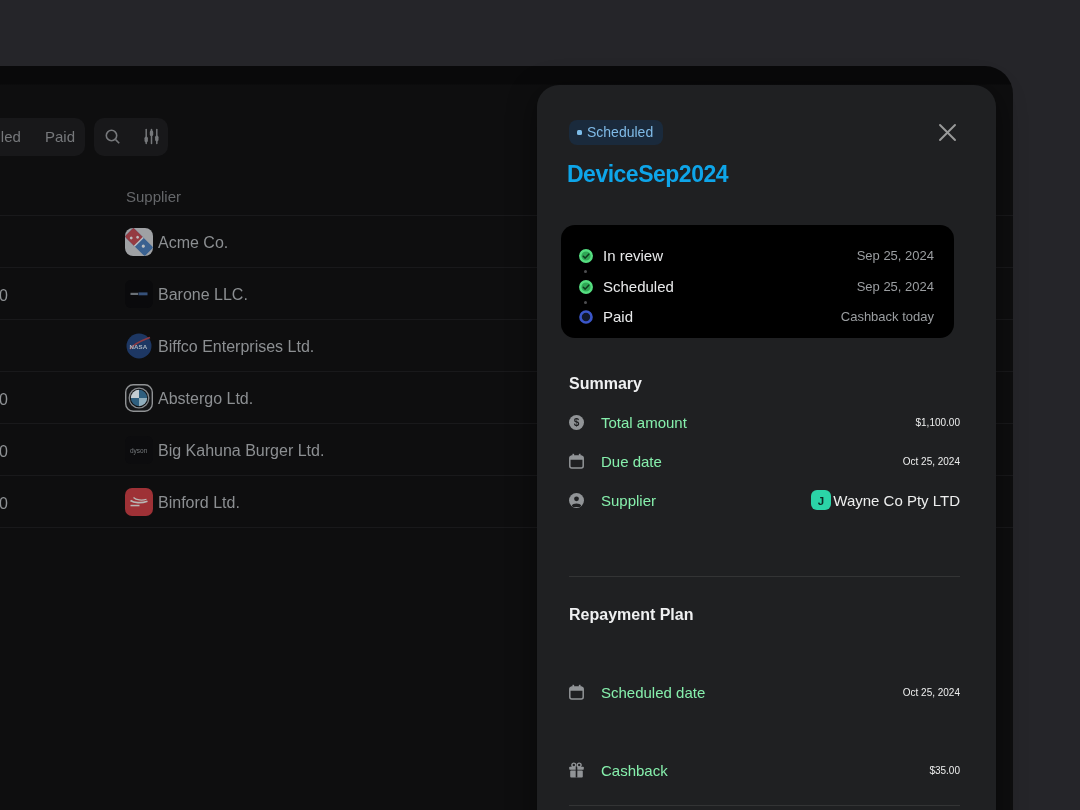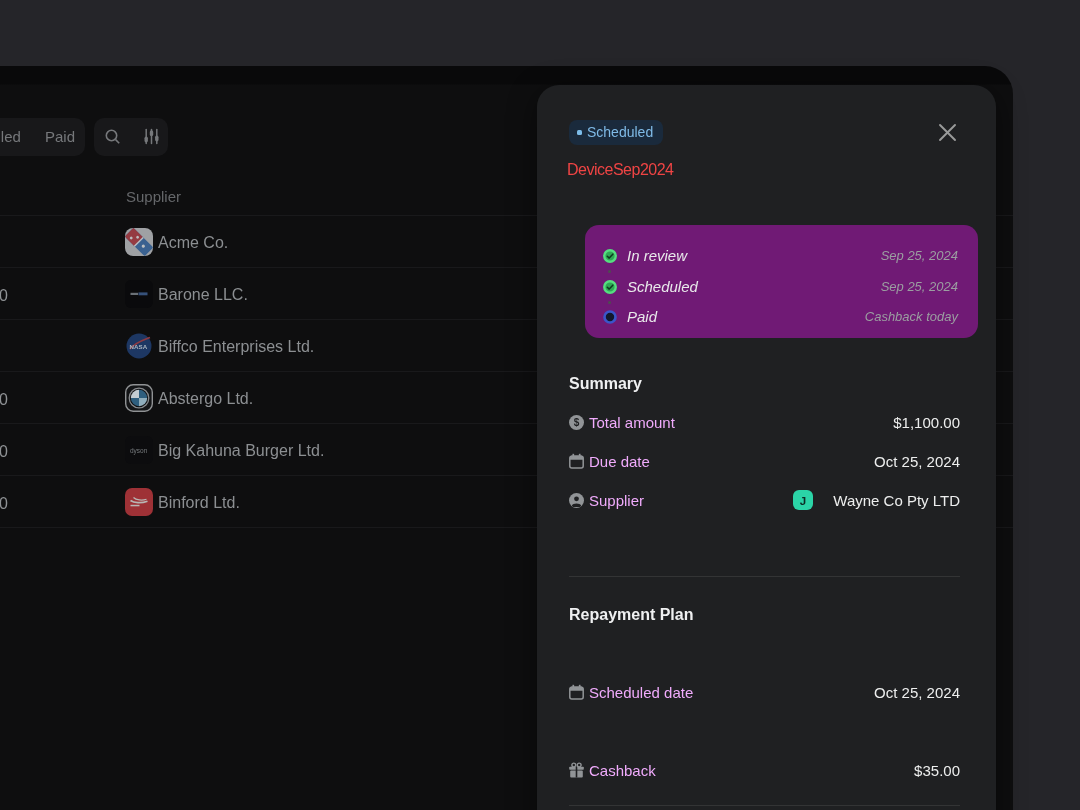--- a/index.html
+++ b/index.html
@@ -16,39 +16,39 @@
   .rowtxt { position:absolute; left:198px; top:19px; font-size:16px; color:#8c8f92; }
   .leftdigit { position:absolute; left:39px; top:20px; font-size:16px; color:#8f9295; }
 
   .drawer { position:absolute; left:537px; top:85px; width:459px; height:760px;
     background:#1f2022; border-radius:22px; z-index:5; box-shadow:0 6px 30px rgba(0,0,0,0.45); }
   .badge { position:absolute; left:32px; top:35px; height:25px; background:#1a2a3c;
     border-radius:8px; color:#7fbae6; font-size:14px; line-height:25px; padding:0 10px 0 8px; }
   .badge .dot { display:inline-block; width:5px; height:5px; background:#7cbce9;
     border-radius:1.5px; vertical-align:middle; margin-right:5px; margin-top:-2px; }
   .close { position:absolute; left:401px; top:38px; width:19px; height:19px; }
-  .title { position:absolute; left:30px; top:76px; font-size:16px; font-weight:normal; color:#ef4444; letter-spacing:-0.5px; }
+  .title { position:absolute; left:30px; top:76px; font-size:23px; font-weight:bold; color:#0ea5e9; letter-spacing:-0.5px; }
   .subtitle { position:absolute; left:30px; top:106px; font-size:15px; color:#a5a7aa; }
 
-  .card { position:absolute; left:48px; top:140px; width:393px; height:113px;
-    background:#701a75; border-radius:14px;font-style:italic; }
+  .card { position:absolute; left:24px; top:140px; width:393px; height:113px;
+    background:#000000; border-radius:14px; }
   .trow { position:absolute; left:0; width:393px; height:20px; }
   .trow .circ { position:absolute; left:18px; top:3px; }
   .trow .lab { position:absolute; left:42px; top:0px; font-size:15px; color:#e9eaeb; line-height:20px; }
   .trow .date { position:absolute; right:20px; top:0px; font-size:13px; color:#9b9ea1; line-height:20px; }
   .tdot { position:absolute; left:23px; width:3px; height:3px; border-radius:50%; background:#4d4e50; }
 
   .shead { position:absolute; left:32px; font-size:16px; font-weight:bold; color:#eff0f1; }
   .srow { position:absolute; left:0; width:459px; height:21px; }
   .srow .ic { position:absolute; left:31px; top:2px; }
-  .srow .lab { position:absolute; left:52px; top:0; font-size:15px; color:#f0abfc; line-height:21px; }
-  .srow .val { position:absolute; right:36px; top:0; font-size:15px; color:#edeeee; line-height:21px; }
+  .srow .lab { position:absolute; left:64px; top:0; font-size:15px; color:#86efac; line-height:21px; }
+  .srow .val { position:absolute; right:36px; top:0; font-size:10px; color:#edeeee; line-height:21px; }
   .hr { position:absolute; left:32px; width:391px; height:1px; background:rgba(255,255,255,0.09); }
   .supval { position:absolute; right:36px; top:-2px; height:24px; display:flex; align-items:center; }
-  .supval .nm { font-size:15px; color:#edeeee; margin-left:20px; }
+  .supval .nm { font-size:15px; color:#edeeee; margin-left:2px; }
 </style>
 </head>
 <body>
 <div class="page">
 
   <div class="pill" style="left:-90px; top:52px; width:215px;"></div>
   <div class="pill" style="left:134px; top:52px; width:74px;"></div>
   <span class="tabtxt" style="left:-10px; top:62px;">Scheduled</span>
   <span class="tabtxt" style="left:85px; top:62px;">Paid</span>
   <svg style="position:absolute; left:144px; top:62px;" width="17" height="17" viewBox="0 0 17 17" fill="none" stroke="#76787b" stroke-width="1.6">

